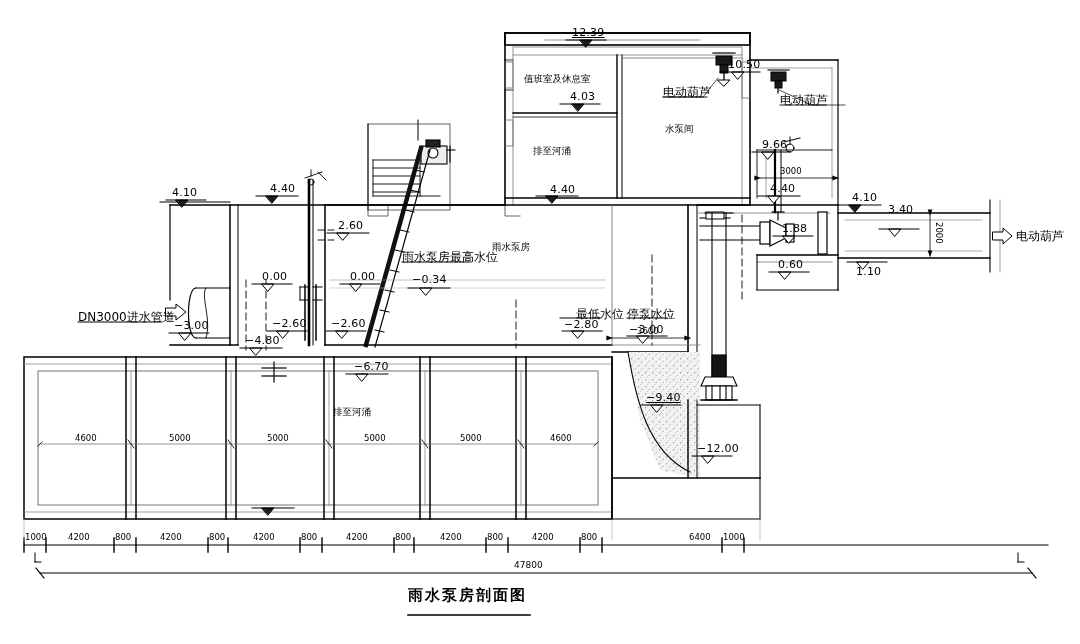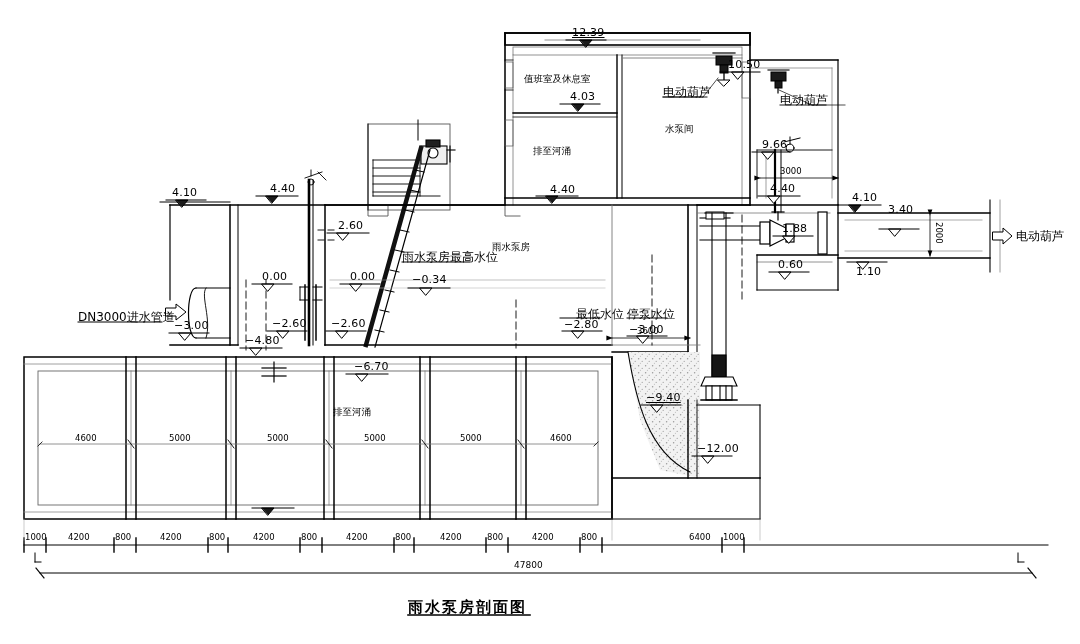--- a/index.html
+++ b/index.html
@@ -530,15 +530,15 @@
 <div class="lbl dim" style="left:581px;top:533px;">800</div>
 <div class="lbl dim" style="left:650px;top:533px;padding-left:39px;">6400</div>
 <div class="lbl dim" style="left:723px;top:533px;">1000</div>
 
 <div class="lbl dim" style="left:514px;top:561px;font-size:9px;">47800</div>
 
 <div class="lbl dim" style="left:780px;top:167px;">3000</div>
 <div class="lbl dim" style="left:637px;top:327px;">3600</div>
 <div class="lbl dimv" style="left:934px;top:222px;writing-mode:vertical-rl;">2000</div>
 
-<div class="lbl cn title" style="left:408px;top:600px;">雨水泵房剖面图</div>
+<div class="lbl cn title" style="left:408px;top:588px;">雨水泵房剖面图</div>
 
 </div>
 
 </body></html>

